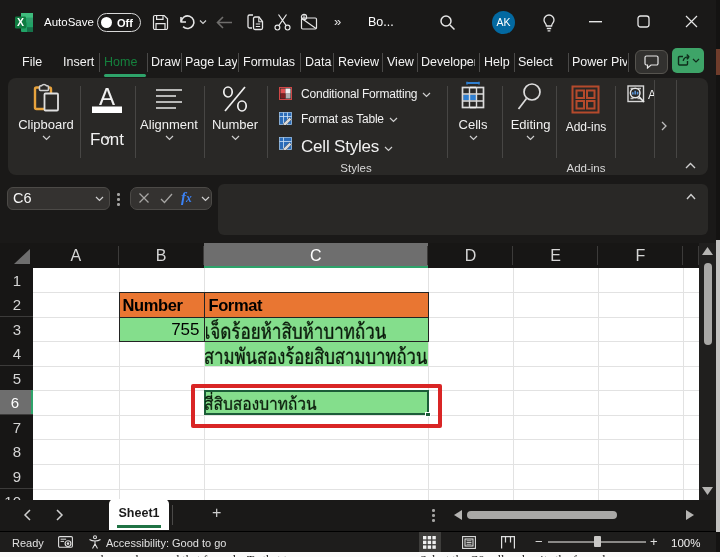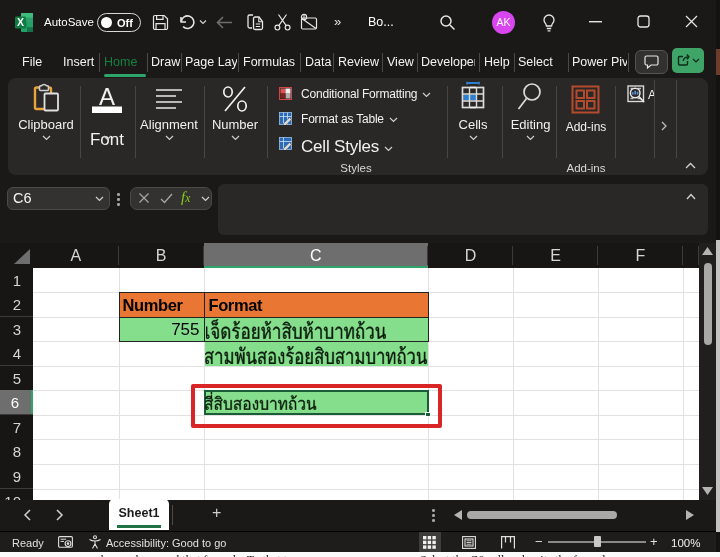--- a/index.html
+++ b/index.html
@@ -69,21 +69,21 @@
  <path d="M5 1.8 v4.4" stroke-width="1"></path>
 </svg>
 <div class="abs" style="left:334px;top:14px;color:#e6e6e6;font-size:13px">»</div>
 <div class="abs" style="left:368px;top:15px;color:#ffffff;font-size:12.5px">Bo...</div>
 
 <svg class="ico" style="left:439px;top:14px" width="17" height="17" viewBox="0 0 17 17" fill="none" stroke="#e6e6e6" stroke-width="1.5">
  <circle cx="7" cy="7" r="5"></circle>
       <path d="M11 11 L15.5 15.5"></path>
 </svg>
 
-<div class="abs" style="left:492px;top:11px;width:23px;height:23px;border-radius:50%;background:#d946ef;color:#fff;font-size:10.5px;text-align:center;line-height:23px">AK</div>
+<div class="abs" style="left:492px;top:11px;width:23px;height:23px;border-radius:50%;background:#0369a1;color:#fff;font-size:10.5px;text-align:center;line-height:23px">AK</div>
 
 <svg class="ico" style="left:541px;top:13px" width="16" height="19" viewBox="0 0 16 19" fill="none" stroke="#e6e6e6" stroke-width="1.3">
  <path d="M3 7 a5 5 0 1 1 10 0 c0 2.2-1.6 3.1-2.1 4.6 l-.3 1.4 h-5.2 l-.3-1.4 C4.6 10.1 3 9.2 3 7 Z"></path>
  <path d="M5.8 15.5 h4.4 M6.6 17.8 h2.8"></path>
 </svg>
 
 <svg class="ico" style="left:589px;top:21px" width="13" height="2" viewBox="0 0 13 2">
       <rect width="13" height="1.4" fill="#e6e6e6"></rect>
     </svg>
 <svg class="ico" style="left:637px;top:15px" width="13" height="13" viewBox="0 0 13 13" fill="none" stroke="#e6e6e6" stroke-width="1.3">
@@ -260,21 +260,21 @@
 <div class="abs" style="left:117px;top:193px;width:2.5px;height:2.5px;border-radius:50%;background:#a5a4a2"></div>
 <div class="abs" style="left:117px;top:198px;width:2.5px;height:2.5px;border-radius:50%;background:#a5a4a2"></div>
 <div class="abs" style="left:117px;top:203px;width:2.5px;height:2.5px;border-radius:50%;background:#a5a4a2"></div>
 <div class="abs" style="left:130px;top:187px;width:82px;height:23px;background:#343230;border:1px solid #4c4a47;border-radius:7px"></div>
 <svg class="ico" style="left:138px;top:192px" width="12" height="12" viewBox="0 0 12 12" fill="none" stroke="#a6a5a3" stroke-width="1.3">
       <path d="M1.5 1.5 L10.5 10.5 M10.5 1.5 L1.5 10.5"></path>
     </svg>
 <svg class="ico" style="left:160px;top:193px" width="13" height="11" viewBox="0 0 13 11" fill="none" stroke="#a6a5a3" stroke-width="1.3">
       <path d="M1 6 L4.5 9.5 L12 1"></path>
     </svg>
-<div class="abs" style="left:181px;top:189px;color:#84cc16;font-size:15px;font-style:italic;font-family:'Liberation Serif',serif;font-weight:normal">f<span style="font-size:11.5px">x</span></div>
+<div class="abs" style="left:181px;top:189px;color:#3b82f6;font-size:15px;font-style:italic;font-family:'Liberation Serif',serif;font-weight:bold">f<span style="font-size:11.5px">x</span></div>
 <svg class="ico" style="left:201px;top:196px" width="9" height="6" viewBox="0 0 9 6" fill="none" stroke="#d0d0d0" stroke-width="1.2">
       <path d="M1 1 L4.5 4.5 L8 1"></path>
     </svg>
 <svg class="ico" style="left:686px;top:193px" width="10" height="7" viewBox="0 0 10 7" fill="none" stroke="#cfcfcf" stroke-width="1.4">
       <path d="M1 6 L5 1.5 L9 6"></path>
     </svg>
 
 <div id="sheet">
       <div class="abs" style="left:0;top:243px;width:699px;height:24.5px;background:#171615"></div>
       <div class="abs" style="left:33px;top:267.5px;width:666px;height:232.5px;background:#fff"></div>

